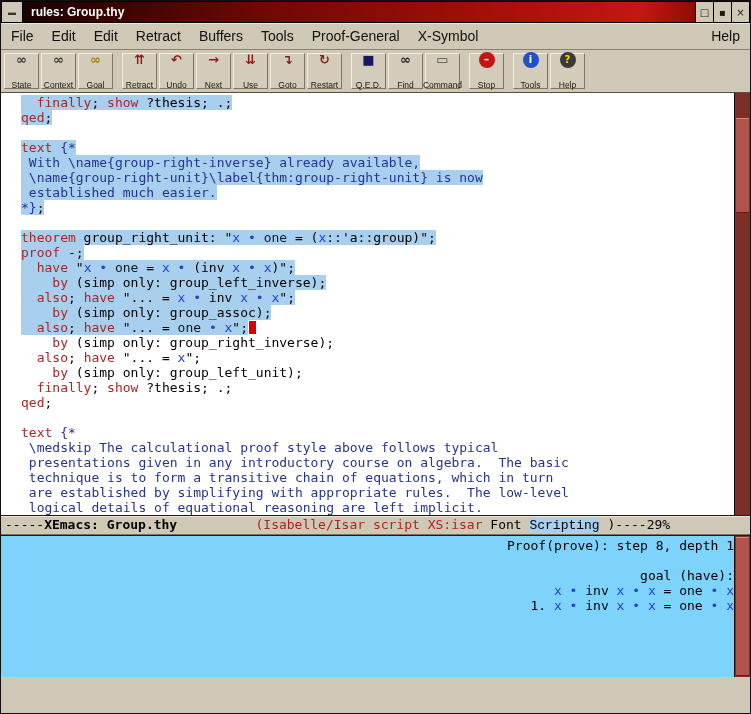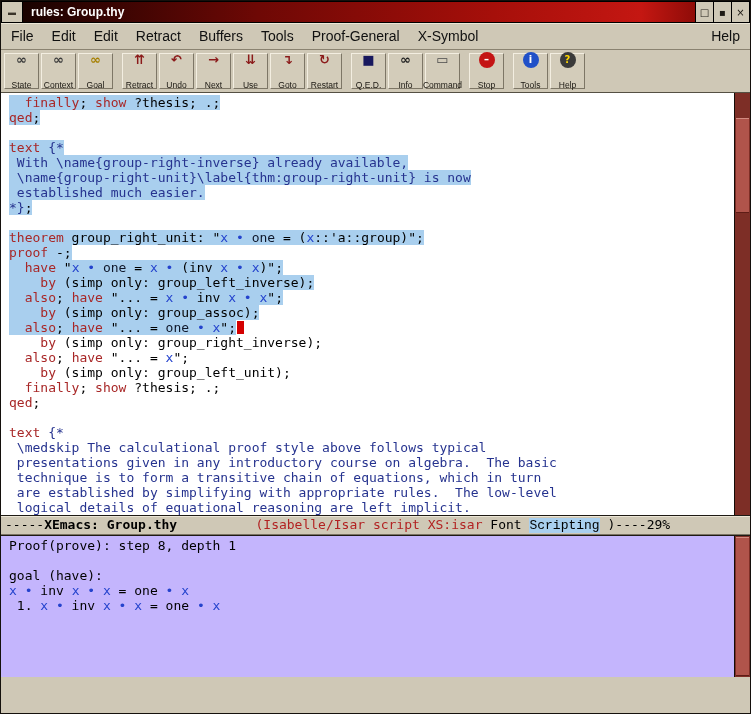--- a/index.html
+++ b/index.html
@@ -32,22 +32,22 @@
   .tbtn{width:35px;height:36px;box-sizing:border-box;display:flex;flex-direction:column;
     align-items:center;justify-content:center;background:#d3ccba;
     border:1px solid;border-color:#f3eee1 #7d7666 #7d7666 #f3eee1;}
   .tbtn.grp{margin-left:7px;}
   .ticon{height:16px;width:16px;display:grid;place-items:center;
     font-family:"DejaVu Sans",sans-serif;font-weight:bold;font-size:13px;line-height:16px;}
   .ticon.round{border-radius:50%;font-size:10px;}
   .tlab{font-size:8.5px;margin-top:12px;color:#1a1711;}
   
   #editor-row{flex:0 0 420px;display:flex;background:#fff;}
-  #goals-row{flex:0 0 141px;display:flex;background:#c4b5fd;}
-  .buffer{flex:1;overflow:hidden;padding:2px 0 0 8px;
+  #goals-row{flex:0 0 141px;display:flex;background:#7dd3fc;text-align:right;}
+  .buffer{flex:1;overflow:hidden;padding:2px 0 0 20px;
     font-family:"DejaVu Sans Mono",monospace;font-size:13px;line-height:15px;
     white-space:pre;color:#000;}
   .eline,.gline{height:15px;}
   .locked{background:#a9cfee;}
   .cursor{display:inline-block;width:7px;height:13px;background:#d40000;
     vertical-align:-2px;margin-left:1px;}
   .c-p{color:#000;}
   .c-k{color:#a82727;}
   .c-v{color:#2443cd;}
   .c-o{color:#2443cd;}
@@ -147,21 +147,21 @@
       <div class="tbtn">
         <span class="ticon" style="color: rgb(139, 26, 26);">↻</span>
         <span class="tlab">Restart</span>
       </div>
       <div class="tbtn grp">
         <span class="ticon" style="color: rgb(24, 24, 94);">■</span>
         <span class="tlab">Q.E.D.</span>
       </div>
       <div class="tbtn">
         <span class="ticon" style="color: rgb(34, 34, 34);">∞</span>
-        <span class="tlab">Info</span>
+        <span class="tlab">Find</span>
       </div>
       <div class="tbtn">
         <span class="ticon" style="color: rgb(74, 74, 74);">▭</span>
         <span class="tlab">Command</span>
       </div>
       <div class="tbtn grp">
         <span class="ticon round" style="color: rgb(255, 255, 255); background: rgb(196, 20, 20);">–</span>
         <span class="tlab">Stop</span>
       </div>
       <div class="tbtn grp">

